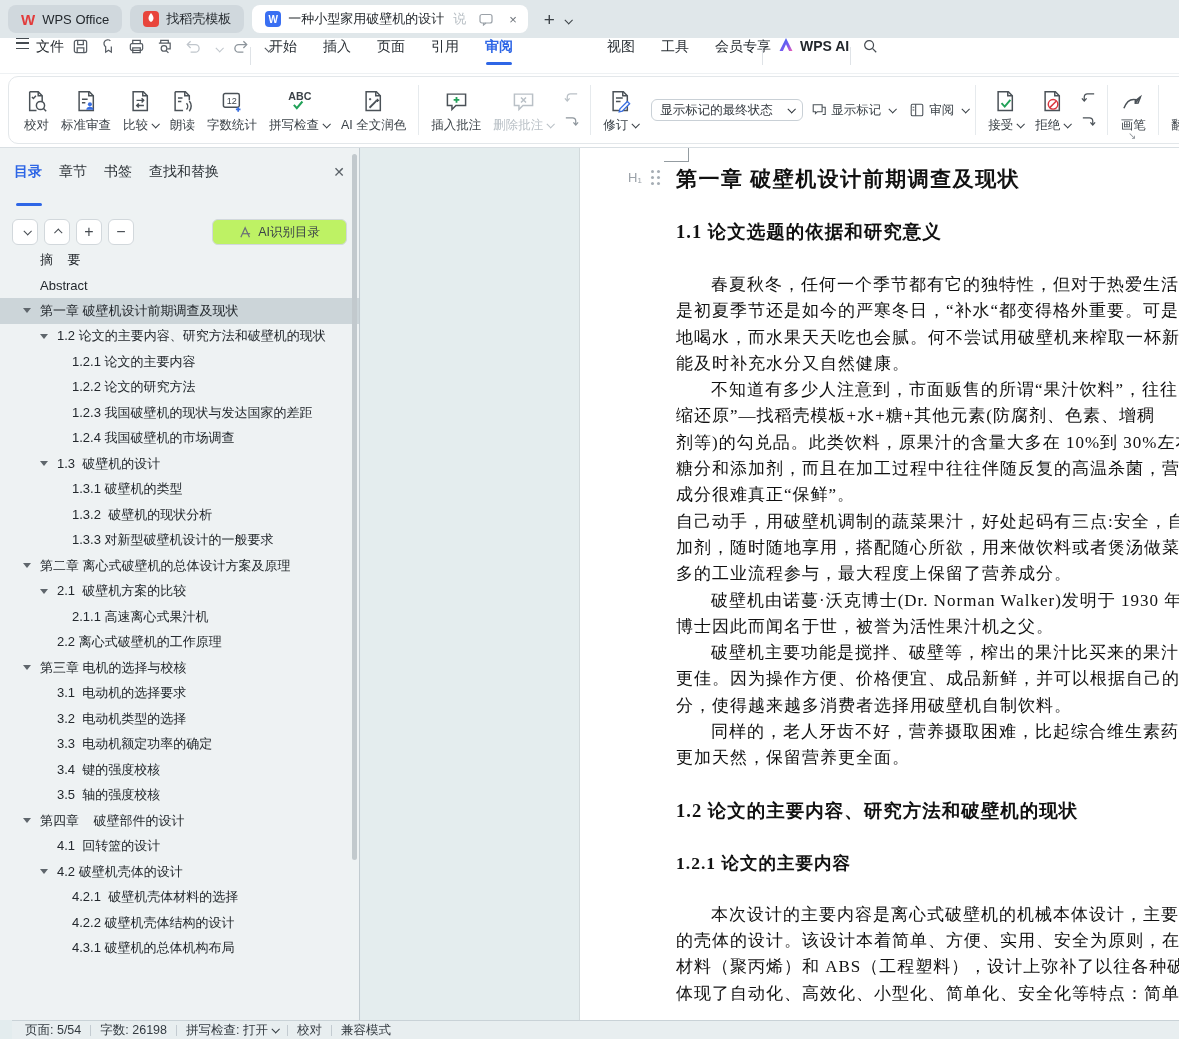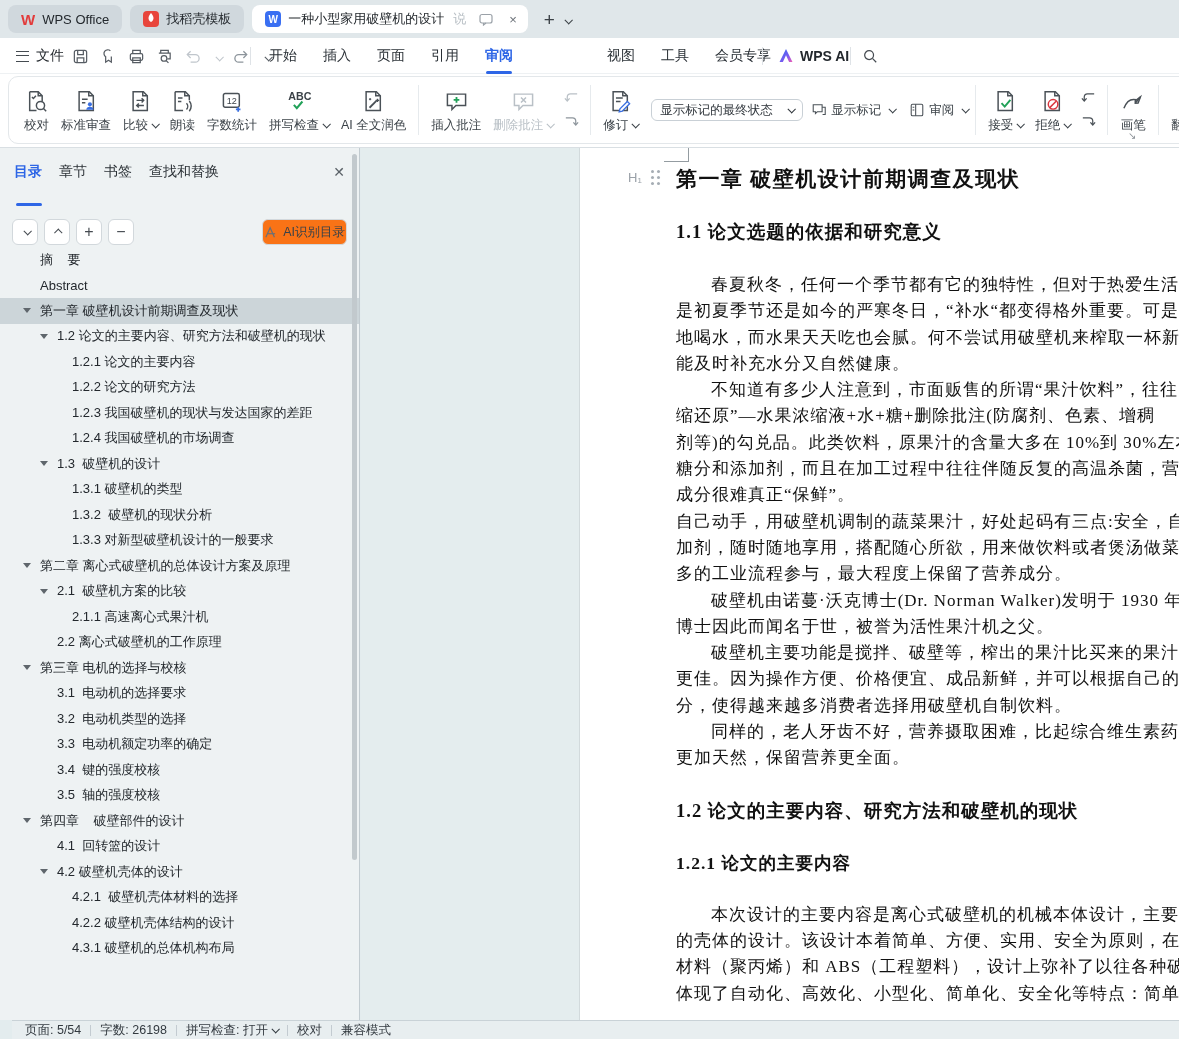--- a/index.html
+++ b/index.html
@@ -16,21 +16,21 @@
   .sq-ic{width:16px;height:16px;border-radius:4px;display:flex;align-items:center;justify-content:center;flex:none}
   .docer-ic{background:#e8453c}
   .doc-w{background:#3a6ff2;color:#fff;font-size:10px;font-weight:800}
   .fade-txt{color:#b8bfc5;margin-left:2px}
   .tab-bubble{color:#9aa1a8;margin-left:6px}
   .tab-close{color:#6b7178;font-size:13px;margin-left:7px;padding:0 2px}
   .tb-plus{font-size:19px;color:#3c4247;margin:0 6px 0 8px;line-height:1}
   .tb-chev{color:#3c4247}
   
   #menubar{position:absolute;left:0;top:38px;width:100%;height:36px;background:#fff;border-bottom:1px solid #eef1f3;box-sizing:border-box}
-  #menubar .abs{position:absolute;top:0;height:36px;display:flex;align-items:center}
+  #menubar .abs{position:absolute;top:0;height:36px;display:flex;align-items:flex-start}
   .hamb{left:16px;gap:7px;font-size:14px;color:#24292e}
   .hamb .bars{width:13px;height:9px;border-top:1.4px solid #454b51;border-bottom:1.4px solid #454b51;position:relative}
   .hamb .bars:after{content:"";position:absolute;left:0;top:3.2px;width:100%;height:1.4px;background:#454b51}
   .qicons{left:72px;gap:11px;color:#565c63}
   .qicons .dis{color:#c0c6cc}
   .qicons .半{color:#8d959c}
   .msep{position:absolute;top:9px;width:1px;height:18px;background:#dfe3e7}
   .menus{left:267px;gap:22px;font-size:14px;color:#2a3036}
   .menu-item{position:relative;padding:0 2px;cursor:default}
   .menu-item.active{color:#2e66e6;font-weight:700}
@@ -58,21 +58,21 @@
   .launcher{position:absolute;left:1128px;top:56px;color:#8a9096;font-size:10px}
   
   #sidebar{position:absolute;left:0;top:148px;width:360px;bottom:19px;background:#eef2f3;border-right:1px solid #c2cbd0;box-sizing:border-box}
   .side-tabs{display:flex;gap:17px;padding:15px 0 0 14px;font-size:14px;color:#2c3237;align-items:center}
   .side-tab{position:relative;padding-bottom:25px}
   .side-tab.active{color:#2e66e6;font-weight:700}
   .side-tab.active:after{content:"";position:absolute;left:2px;bottom:0;width:26px;height:3px;border-radius:2px;background:#2e66e6}
   .side-close{position:absolute;right:14px;top:16px;color:#5a6167;font-size:14px}
   .side-controls{display:flex;gap:6px;margin:13px 12px 0 12px;align-items:center}
   .sqb{width:24px;height:24px;border:1px solid #d2d8dc;background:#fff;border-radius:6px;display:flex;align-items:center;justify-content:center;color:#454b51}
-  .aibtn{margin-left:auto;height:24px;border:1px solid #d2d8dc;background:#f97316;border-radius:6px;padding:0 1px;font-size:12.5px;color:#3b4248;display:flex;align-items:center;gap:5px}
+  .aibtn{margin-left:auto;height:24px;border:1px solid #d2d8dc;background:#bef264;border-radius:6px;padding:0 26px;font-size:12.5px;color:#3b4248;display:flex;align-items:center;gap:5px}
   .toc-list{margin-top:2px;font-size:13px;color:#23282d}
   .toc-row{height:25.5px;display:flex;align-items:center;position:relative;padding-left:40px;box-sizing:border-box;white-space:pre;cursor:default}
   .toc-row .tri{display:none;position:absolute;left:23px;top:10px;width:0;height:0;border:4px solid transparent;border-top:5px solid #5f666c}
   .toc-row.has-tri .tri{display:block}
   .toc-row.lvl2{padding-left:57px}.toc-row.lvl2 .tri{left:40px}
   .toc-row.lvl3{padding-left:72px}
   .toc-row.selected{background:#ccd5d9}
   .side-scroll{position:absolute;right:2px;top:6px;width:5px;height:706px;border-radius:3px;background:#c2c9cd}
   
   #workspace{position:absolute;left:361px;top:148px;right:0;bottom:19px;background:#e4edee;overflow:hidden}
@@ -626,21 +626,21 @@
       <span class="dots"></span>
     </div>
     <div class="doc">
         <div class="dline t-h1"><span>第一章 破壁机设计前期调查及现状</span></div>
         <div class="dline t-h2"><span>1.1 论文选题的依据和研究意义</span></div>
         <div class="dline indent t-line"><span>春夏秋冬，任何一个季节都有它的独特性，但对于热爱生活</span></div>
         <div class="dline t-line"><span>是初夏季节还是如今的严寒冬日，“补水“都变得格外重要。可是</span></div>
         <div class="dline t-line"><span>地喝水，而水果天天吃也会腻。何不尝试用破壁机来榨取一杯新鲜</span></div>
         <div class="dline t-line"><span>能及时补充水分又自然健康。</span></div>
         <div class="dline indent t-line"><span>不知道有多少人注意到，市面贩售的所谓“果汁饮料”，往往</span></div>
-        <div class="dline t-line"><span>缩还原”—水果浓缩液+水+糖+删除批注(防腐剂、色素、增稠</span></div>
+        <div class="dline t-line"><span>缩还原”—找稻壳模板+水+糖+其他元素(防腐剂、色素、增稠</span></div>
         <div class="dline t-line"><span>剂等)的勾兑品。此类饮料，原果汁的含量大多在 10%到 30%左右</span></div>
         <div class="dline t-line"><span>糖分和添加剂，而且在加工过程中往往伴随反复的高温杀菌，营养</span></div>
         <div class="dline t-line"><span>成分很难真正“保鲜”。</span></div>
         <div class="dline t-line"><span>自己动手，用破壁机调制的蔬菜果汁，好处起码有三点:安全，自</span></div>
         <div class="dline t-line"><span>加剂，随时随地享用，搭配随心所欲，用来做饮料或者煲汤做菜都</span></div>
         <div class="dline t-line"><span>多的工业流程参与，最大程度上保留了营养成分。</span></div>
         <div class="dline indent t-line"><span>破壁机由诺蔓·沃克博士(Dr. Norman Walker)发明于 1930 年</span></div>
         <div class="dline t-line"><span>博士因此而闻名于世，被誉为活性果汁机之父。</span></div>
         <div class="dline indent t-line"><span>破壁机主要功能是搅拌、破壁等，榨出的果汁比买来的果汁营</span></div>
         <div class="dline t-line"><span>更佳。因为操作方便、价格便宜、成品新鲜，并可以根据自己的喜</span></div>

